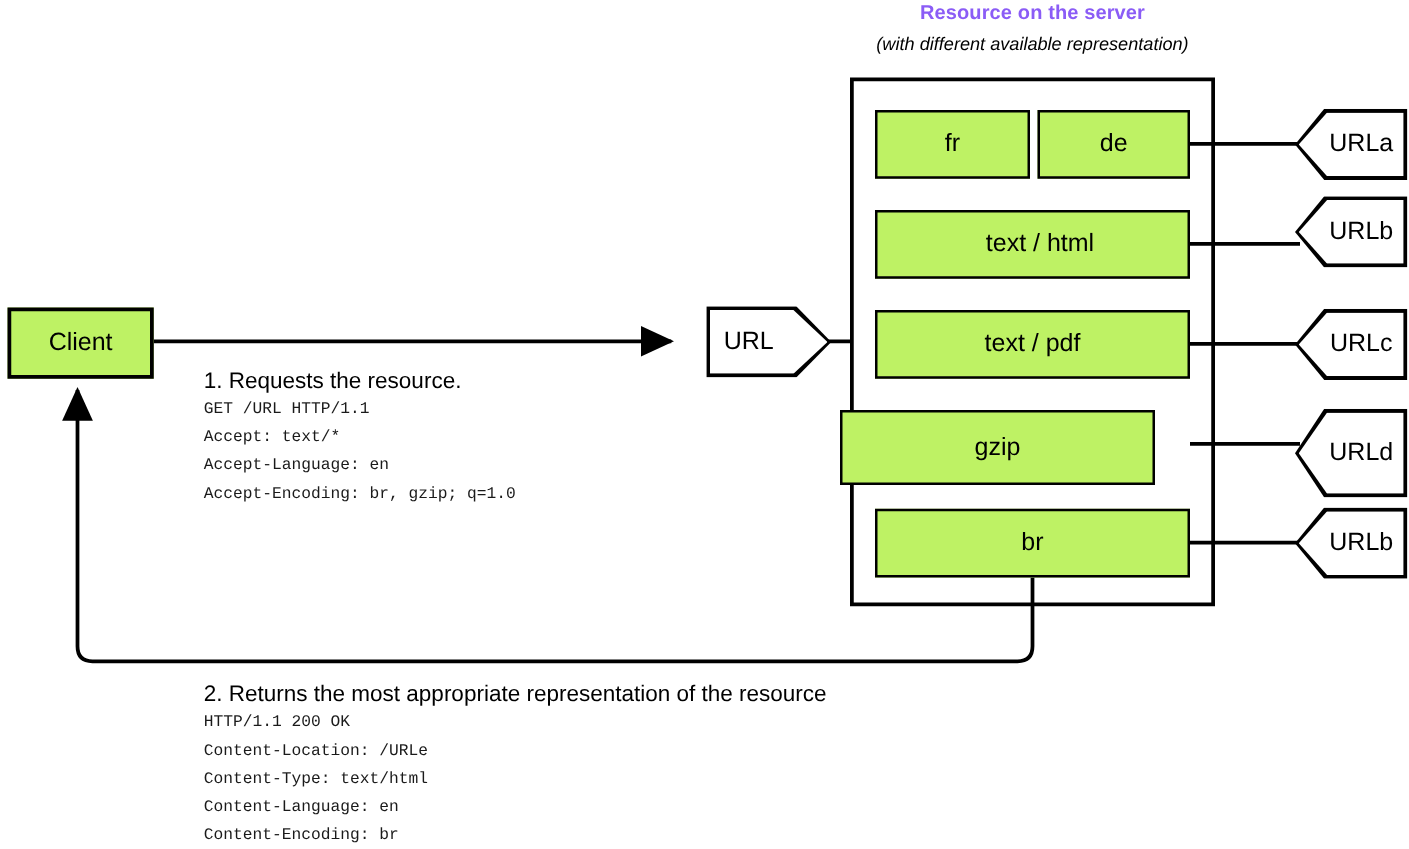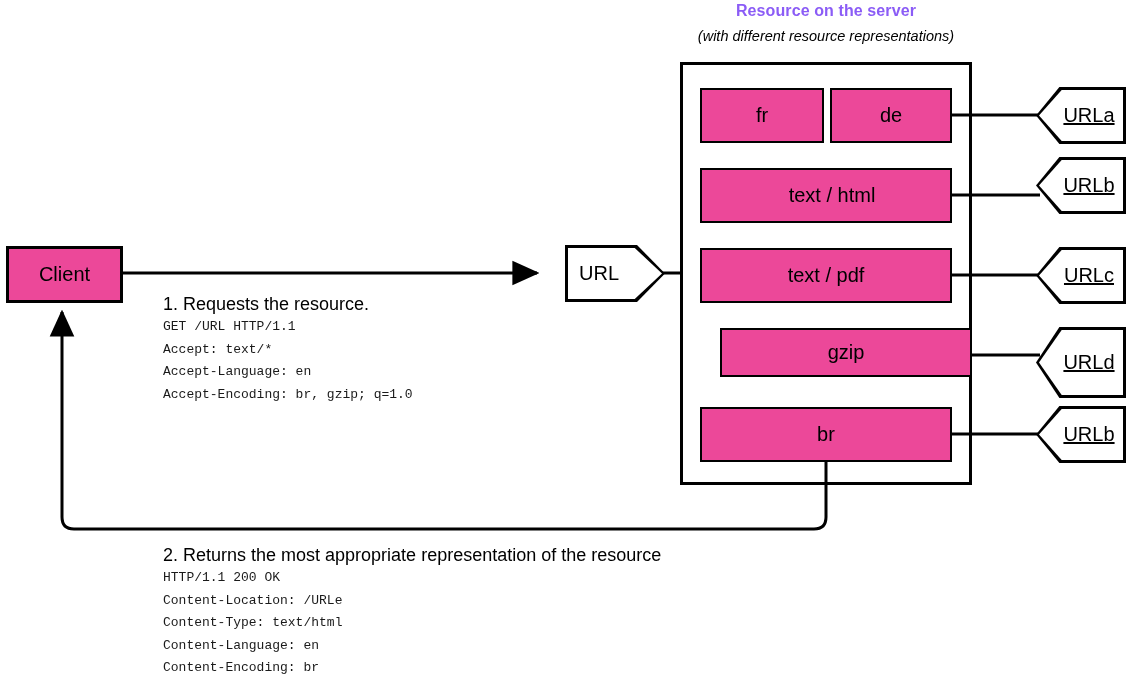--- a/index.html
+++ b/index.html
@@ -41,21 +41,21 @@
     width: 400px;
     text-align: center;
     font-size: 14.5px;
     font-style: italic;
     color: #000;
   }
   .node {
     position: absolute;
     box-sizing: border-box;
     border: 3px solid #000;
-    background: #ec4899;
+    background: #bef264;
     display: flex;
     align-items: center;
     justify-content: center;
     font-size: 20px;
     color: #000;
   }
   .node.thin { border-width: 2.5px; }
   .server-frame {
     position: absolute;
     box-sizing: border-box;
@@ -91,21 +91,20 @@
     left: 3px; top: 3px; right: 3px; bottom: 3px;
     background: #fff;
     clip-path: polygon(27% 0, 100% 0, 100% 100%, 27% 100%, 0 50%);
     display: flex;
     align-items: center;
     justify-content: center;
     padding-left: 16px;
     box-sizing: border-box;
     font-size: 20px;
     color: #000;
-    text-decoration: underline;
   }
   .note {
     position: absolute;
     color: #000;
   }
   .note-title {
     font-size: 18px;
     font-weight: normal;
     margin: 0 0 1px 0;
     white-space: nowrap;
@@ -117,21 +116,21 @@
     white-space: pre;
     color: #1a1a1a;
   }
 </style>
 </head>
 <body>
 
 <div id="canvas">
 
   <div class="hdr-title">Resource on the server</div>
-  <div class="hdr-sub">(with different resource representations)</div>
+  <div class="hdr-sub">(with different available representation)</div>
 
   <svg class="layer" viewBox="0 0 1127 679">
     <defs>
       <marker id="arrowhead" markerWidth="9" markerHeight="9" refX="8.2" refY="4.5" orient="auto" markerUnits="strokeWidth">
         <path d="M0,0.4 L9,4.5 L0,8.6 z" fill="#000"></path>
       </marker>
     </defs>
 
     <line x1="123" y1="273" x2="537" y2="273" stroke="#000" stroke-width="3" marker-end="url(#arrowhead)"></line>
 
@@ -167,21 +166,21 @@
   </div>
 
   <div class="node thin" style="left:700px; top:168px; width:252px; height:55px;padding-left:12px;">
     <span>text / html</span>
   </div>
 
   <div class="node thin" style="left:700px; top:248px; width:252px; height:55px;">
     <span>text / pdf</span>
   </div>
 
-  <div class="node thin" style="left:720px; top:328px; width:252px; height:49px;">
+  <div class="node thin" style="left:672px; top:328px; width:252px; height:60px;">
     <span>gzip</span>
   </div>
 
   <div class="node thin" style="left:700px; top:407px; width:252px; height:55px;">
     <span>br</span>
   </div>
 
   <div class="pent-left" style="left:1036px; top:87px; width:90px; height:57px;">
     <div class="inner">
       <span>URLa</span>

